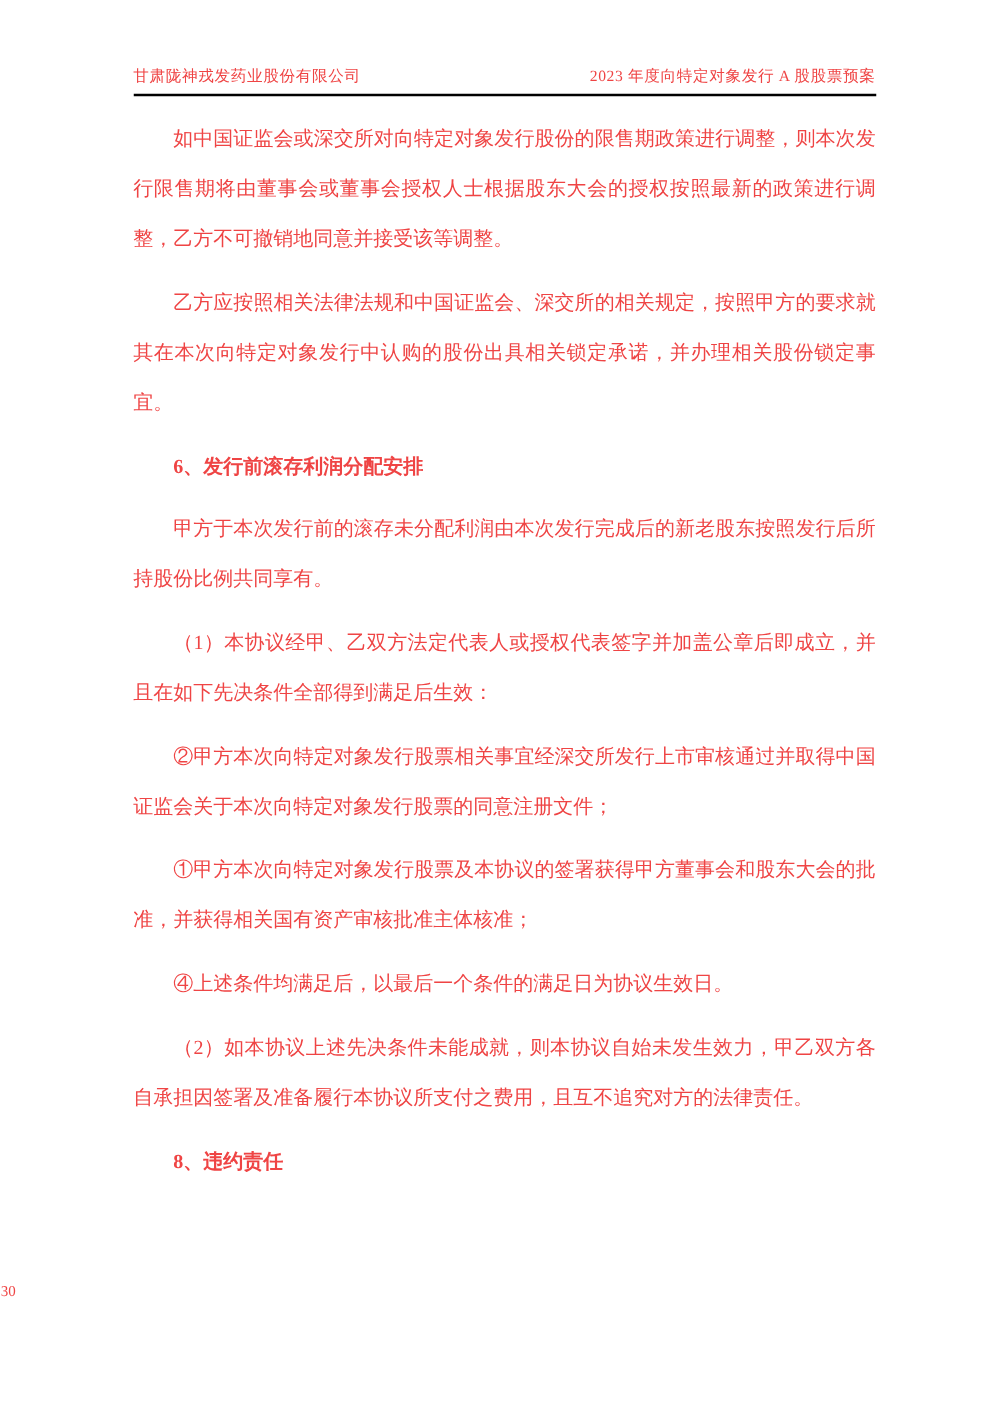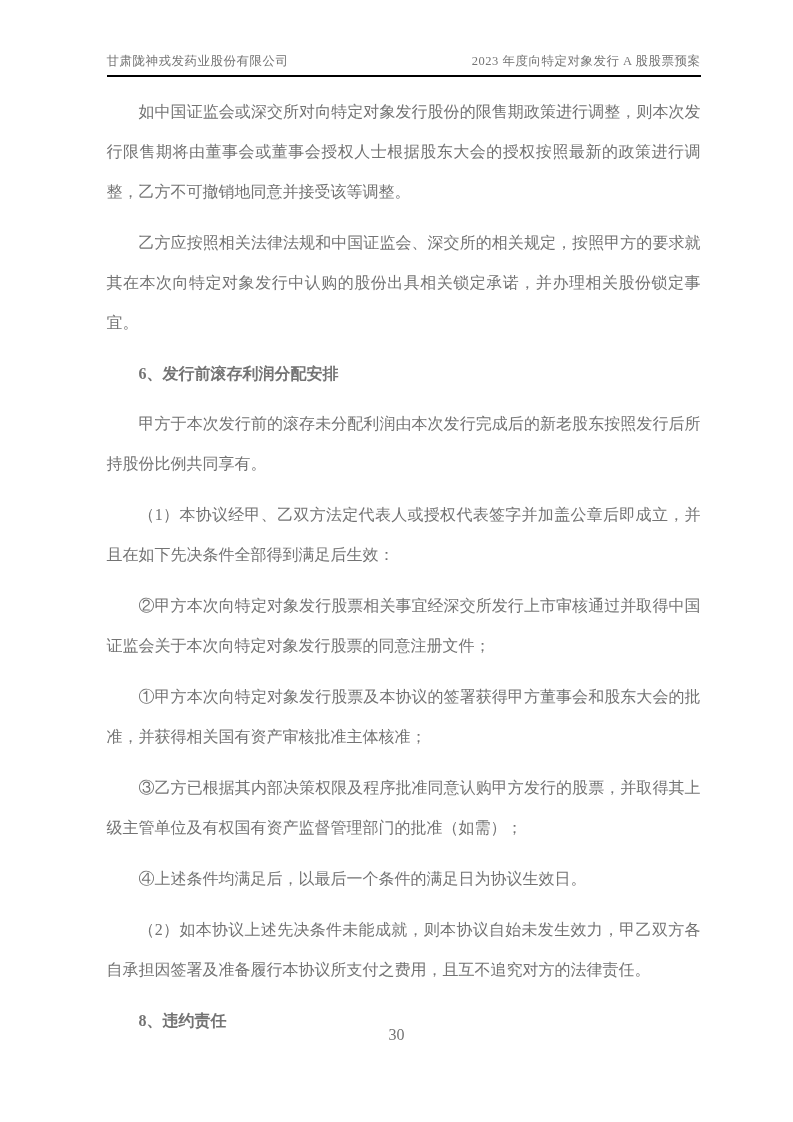--- a/index.html
+++ b/index.html
@@ -8,21 +8,21 @@
     background: #ffffff;
   }
   .page {
     position: relative;
     width: 792px;
     height: 1122px;
     margin: 0 auto;
     background: #ffffff;
     overflow: hidden;
     font-family: "Liberation Serif", "DejaVu Serif", serif;
-    color: #737373;
+    color: #ef4444;
   }
   .header {
     display: flex;
     justify-content: space-between;
     align-items: baseline;
     margin: 0 92px 0 106px;
     padding-top: 53px;
     padding-bottom: 5px;
     border-bottom: 2px solid #000000;
     font-size: 12.5px;
@@ -43,43 +43,41 @@
   .content .heading {
     margin: 6px 0 10px 0;
     text-indent: 2em;
     font-weight: bold;
   }
   .footer {
     position: absolute;
     top: 1026px;
     left: 0;
     width: 100%;
-    text-align: center;
-    font-size: 16px;
+    font-size: 12px;
   }
 </style>
 </head>
 <body>
 
 <div class="page">
 
   <div class="header">
     <span>甘肃陇神戎发药业股份有限公司</span>
     <span>2023 年度向特定对象发行 A 股股票预案</span>
   </div>
 
   <div class="content">
     <p class="para">如中国证监会或深交所对向特定对象发行股份的限售期政策进行调整，则本次发行限售期将由董事会或董事会授权人士根据股东大会的授权按照最新的政策进行调整，乙方不可撤销地同意并接受该等调整。</p>
     <p class="para">乙方应按照相关法律法规和中国证监会、深交所的相关规定，按照甲方的要求就其在本次向特定对象发行中认购的股份出具相关锁定承诺，并办理相关股份锁定事宜。</p>
     <p class="heading">6、发行前滚存利润分配安排</p>
     <p class="para">甲方于本次发行前的滚存未分配利润由本次发行完成后的新老股东按照发行后所持股份比例共同享有。</p>
     <p class="para">（1）本协议经甲、乙双方法定代表人或授权代表签字并加盖公章后即成立，并且在如下先决条件全部得到满足后生效：</p>
     <p class="para">②甲方本次向特定对象发行股票相关事宜经深交所发行上市审核通过并取得中国证监会关于本次向特定对象发行股票的同意注册文件；</p>
     <p class="para">①甲方本次向特定对象发行股票及本协议的签署获得甲方董事会和股东大会的批准，并获得相关国有资产审核批准主体核准；</p>
-    <p class="para">③乙方已根据其内部决策权限及程序批准同意认购甲方发行的股票，并取得其上级主管单位及有权国有资产监督管理部门的批准（如需）；</p>
     <p class="para">④上述条件均满足后，以最后一个条件的满足日为协议生效日。</p>
     <p class="para">（2）如本协议上述先决条件未能成就，则本协议自始未发生效力，甲乙双方各自承担因签署及准备履行本协议所支付之费用，且互不追究对方的法律责任。</p>
     <p class="heading">8、违约责任</p>
   </div>
 
   <div class="footer">
     <span>30</span>
   </div>
 
 </div>

